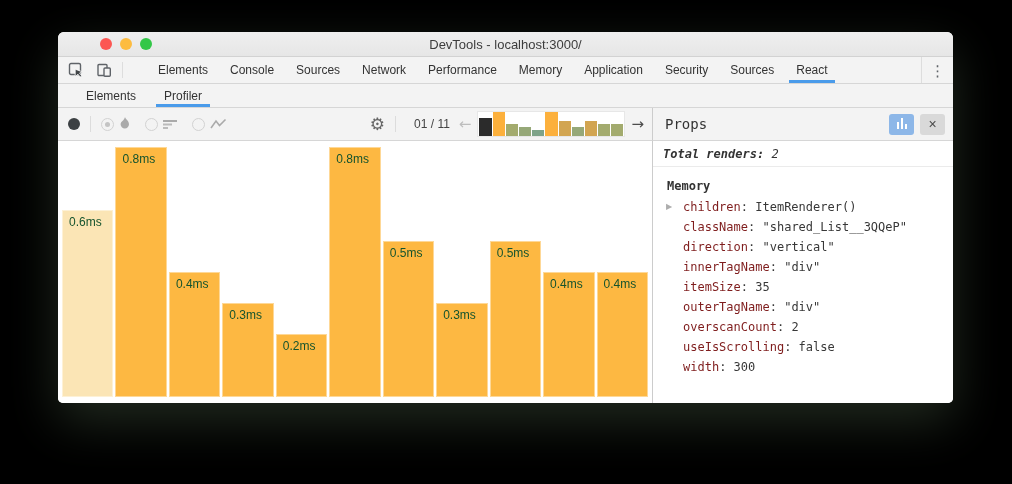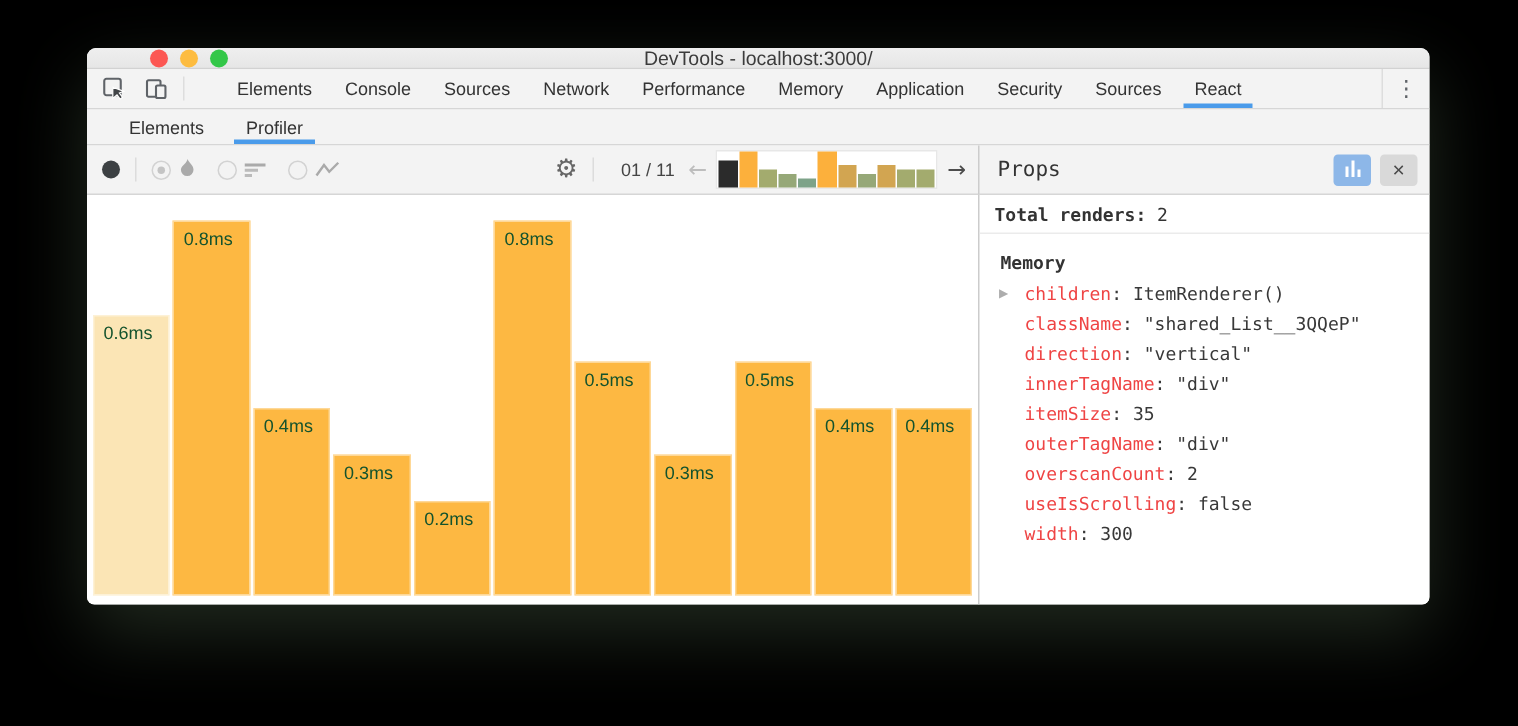--- a/index.html
+++ b/index.html
@@ -5,21 +5,21 @@
   * { margin:0; padding:0; box-sizing:border-box; }
   html,body { width:1012px; height:484px; background:#000; overflow:hidden;
               font-family:"Liberation Sans", sans-serif; }
 
   .window { position:absolute; left:58px; top:32px; width:895px; height:371px;
             background:#fff; border-radius:6px 6px 5px 5px; overflow:hidden;
             box-shadow:0 18px 50px rgba(120,150,110,.28), 0 4px 14px rgba(0,0,0,.6);
             display:flex; flex-direction:column; }
 
   
-  .titlebar { height:14px; background:linear-gradient(#efefef,#e6e6e6);
+  .titlebar { height:25px; background:linear-gradient(#efefef,#e6e6e6);
               border-bottom:1px solid #d2d2d2; display:flex; align-items:center;
               position:relative; flex:0 0 auto;padding-left:32px; }
   .lights { display:flex; gap:8px; margin-left:10px; }
   .light { width:12px; height:12px; border-radius:50%; }
   .win-title { position:absolute; left:0; right:0; text-align:center;
                font-size:13px; color:#3c3c3c; }
 
   
   .tabbar { height:27px; background:#f3f3f3; border-bottom:1px solid #d6d6d6;
             display:flex; align-items:stretch; flex:0 0 auto; }
@@ -82,28 +82,28 @@
            padding:0 4px 6px 4px; overflow:hidden; }
   .bar { flex:1; background:#fdb842; border:1px solid rgba(255,255,255,.45); }
   .bar.sel { background:#fbe5b5; }
   .bar-label { font-size:12px; color:#14532d; margin:4px 0 0 6px; white-space:nowrap;
                overflow:hidden; }
 
   
   .sb-body { border-left:1px solid #ccc; background:#fff; overflow:hidden;
              position:relative; font-family:"DejaVu Sans Mono", monospace; font-size:12px; }
   .total-row { height:26px; line-height:26px; border-bottom:1px solid #ebebeb;
-               padding-left:10px; color:#333; }
+               padding-left:10px; color:#333;font-style:italic; }
   .total-label { font-weight:bold; }
   .props-heading { font-weight:bold; color:#333; margin:12px 0 4px 14px; }
   .prop-row { height:20px; line-height:20px; padding-left:30px; position:relative;
               white-space:nowrap; }
   .tri { position:absolute; left:13px; top:0; font-size:8px; color:#adadad;
          font-family:"DejaVu Sans", sans-serif; }
-  .pkey { color:#ef4444; }
+  .pkey { color:#7f1d1d; }
   .pcolon, .pval { color:#383838; }
 </style>
 </head>
 <body>
 
 <div class="window">
 
   <div class="titlebar">
     <div class="lights">
       <div class="light" id="light-close" style="background: rgb(252, 87, 83);"></div>

